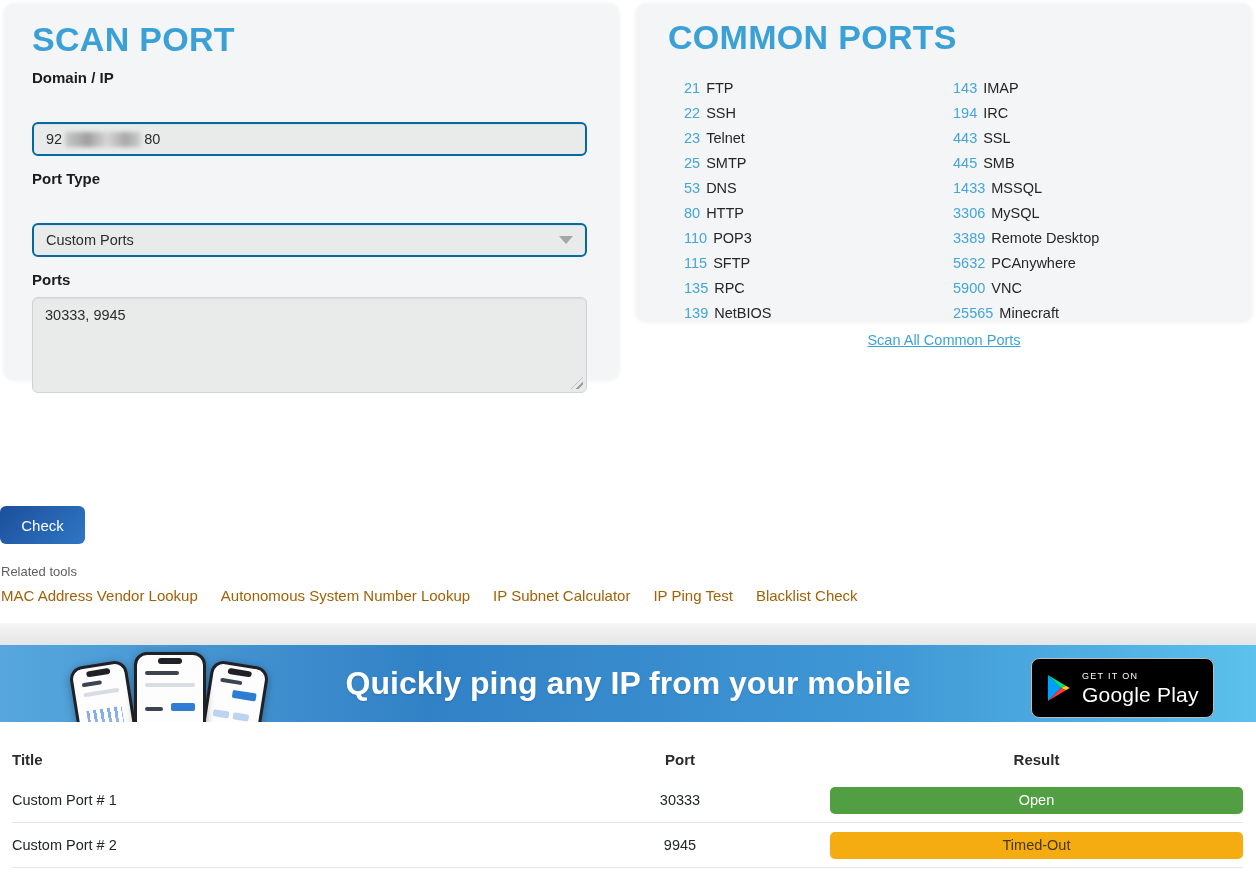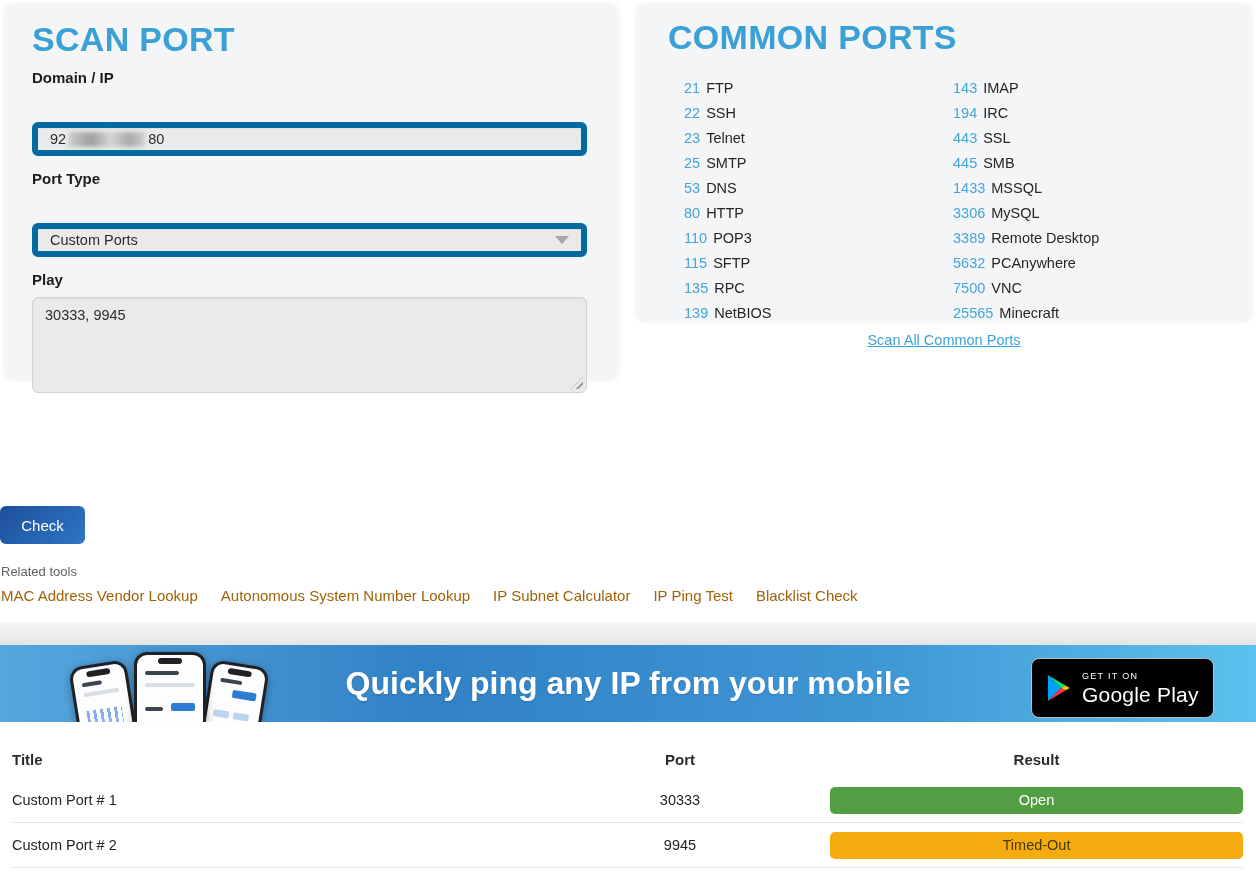--- a/index.html
+++ b/index.html
@@ -13,21 +13,21 @@
   .panel-common { left:636px; top:4px; width:616px; height:318px; padding:14px 0 0 32px; }
 
   .big-title { font-size:34px; font-weight:700; letter-spacing:.3px; color:#3aa0d6; }
   .panel-scan .big-title { margin-bottom:10px; }
   .panel-common .big-title { margin-bottom:12px; }
 
   
   .fld-label { display:block; font-size:15px; font-weight:700; color:#1c1c1c; margin:14px 0 9px; }
   .fld-label.first { margin-top:4px; }
   .inputbox {
-    width:555px; height:34px; background:#e9eaea; border:6px solid #0369a1; border-radius:6px;
+    width:555px; height:34px; background:#e9eaea; border:2px solid #0369a1; border-radius:6px;
     display:flex; align-items:center; padding:0 12px; font-size:14.5px; color:#2c2c2c;
     box-shadow:inset 0 1px 1px rgba(0,0,0,.05);
     margin-top:36px;
   }
   .masked-chunk { display:inline-block; width:76px; height:15px; margin:0 3px; border-radius:2px;
     background:linear-gradient(90deg,#c9c9c9,#9f9f9f 30%,#d6d6d6 55%,#a8a8a8 80%,#cfcfcf);
     filter:blur(2.2px); vertical-align:middle; }
   .selectbox { justify-content:space-between; cursor:pointer; }
   .caret-down { width:0; height:0; border-left:7px solid transparent; border-right:7px solid transparent;
     border-top:8px solid #a6a6a6; }
@@ -118,21 +118,21 @@
         <span class="masked-chunk"></span>
         <span>80</span>
     </div>
 
     <label class="fld-label">Port Type</label>
     <div class="inputbox selectbox">
       <span>Custom Ports</span>
       <span class="caret-down"></span>
     </div>
 
-    <label class="fld-label">Play</label>
+    <label class="fld-label">Ports</label>
     <div class="textwrap">
       <textarea spellcheck="false" style="">30333, 9945</textarea>
       <span class="resize-handle"></span>
     </div>
   </section>
 
   <section class="panel panel-common">
     <h2 class="big-title">COMMON PORTS</h2>
     <div class="ports-grid">
       <div>
@@ -223,21 +223,21 @@
             <a class="port-num">3389</a>
             <span class="port-name">Remote Desktop</span>
           </div>
 
           <div class="port-row">
             <a class="port-num">5632</a>
             <span class="port-name">PCAnywhere</span>
           </div>
 
           <div class="port-row">
-            <a class="port-num">7500</a>
+            <a class="port-num">5900</a>
             <span class="port-name">VNC</span>
           </div>
 
           <div class="port-row">
             <a class="port-num">25565</a>
             <span class="port-name">Minecraft</span>
           </div>
         </div>
     </div>
   </section>

